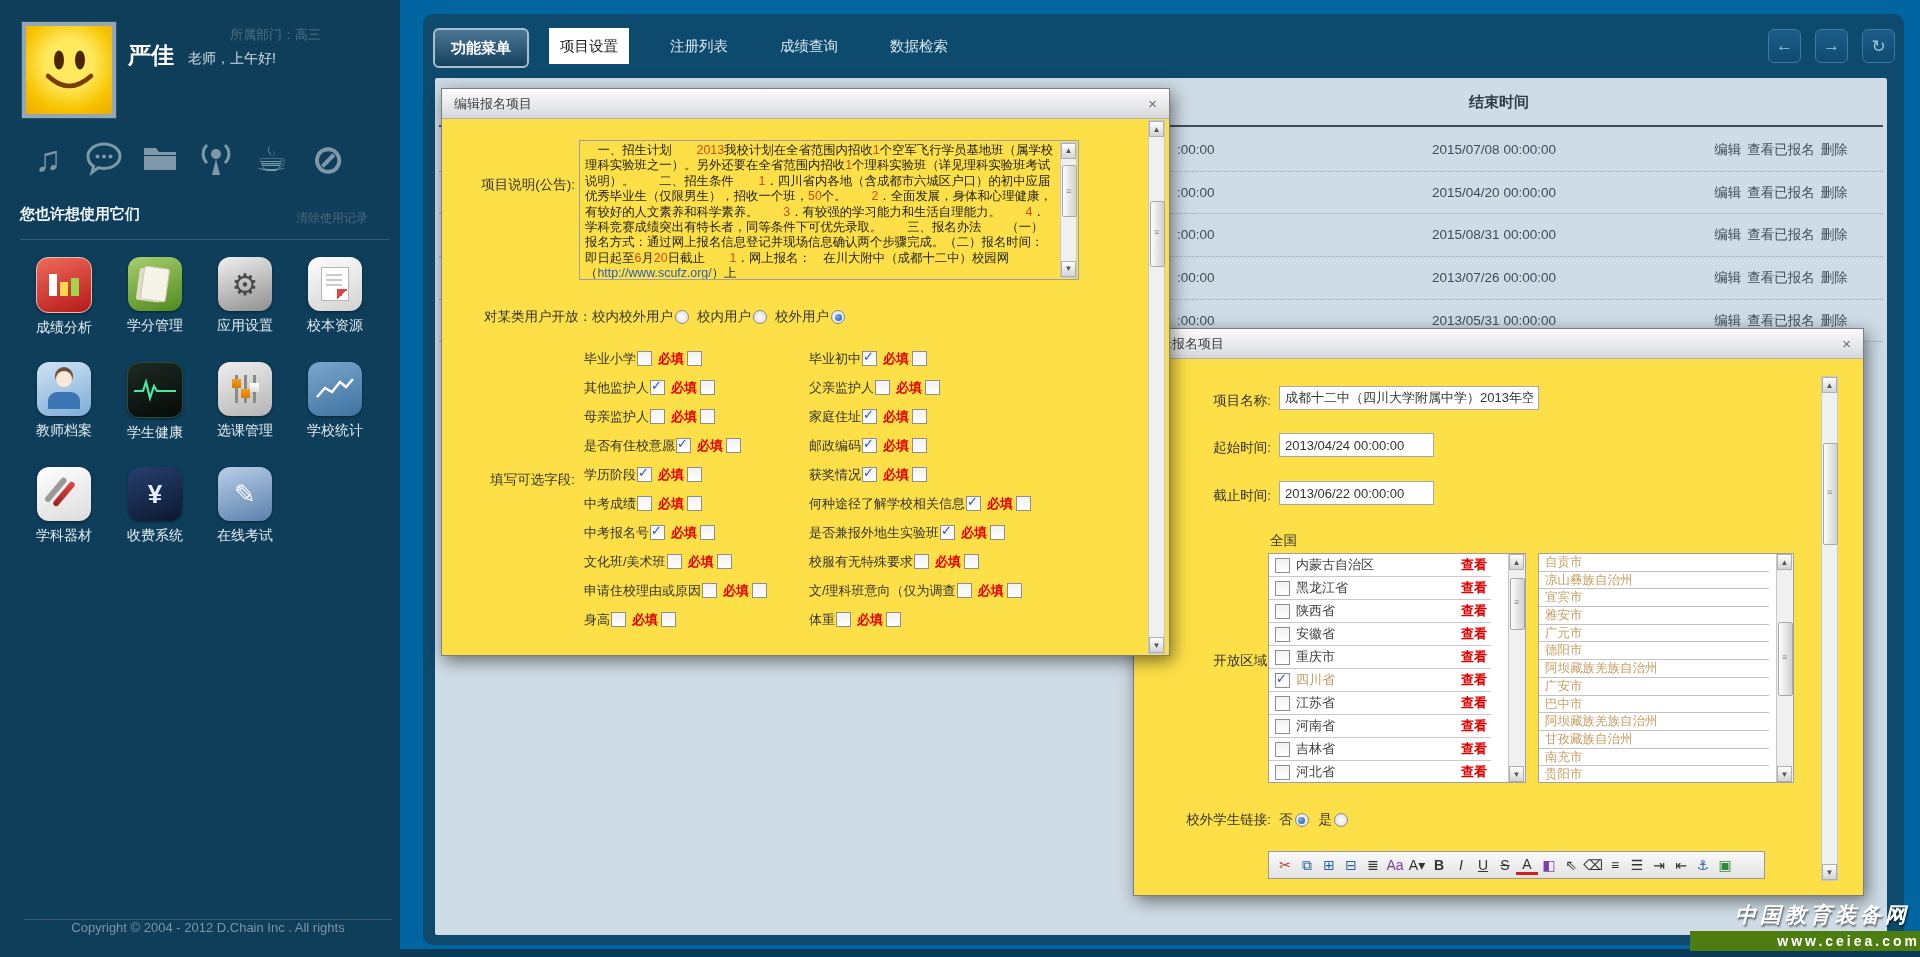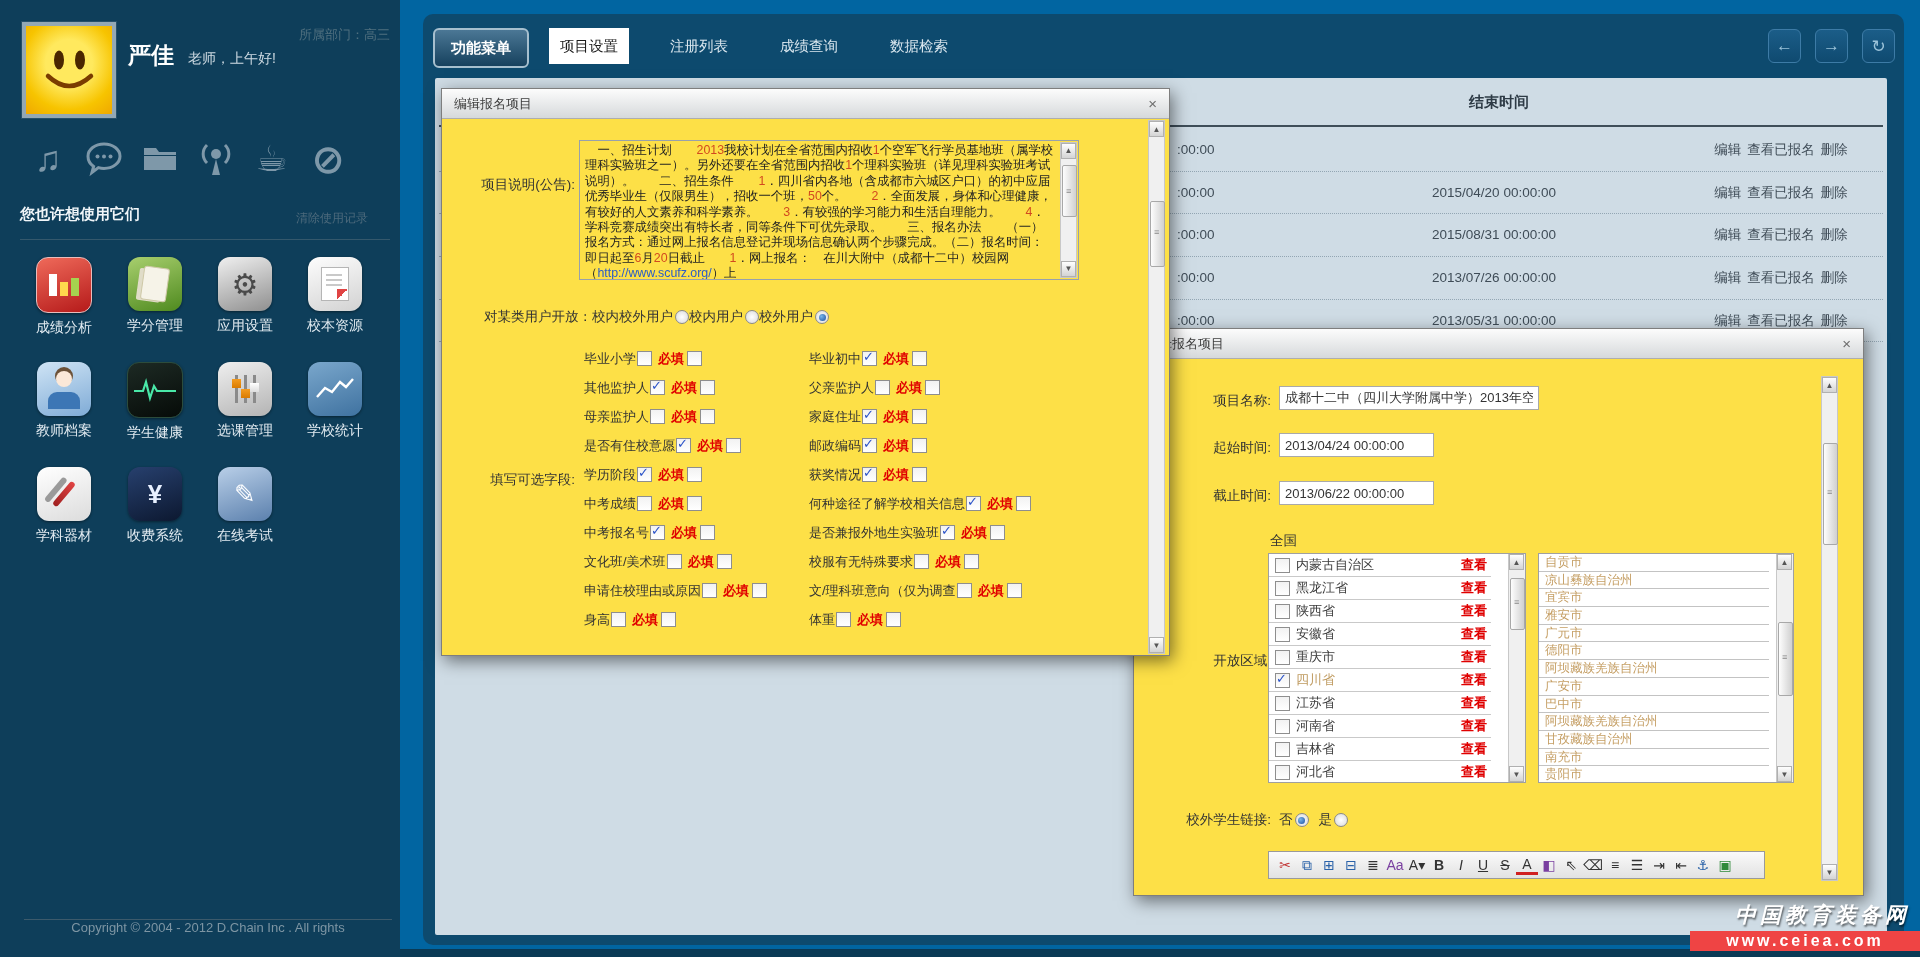--- a/index.html
+++ b/index.html
@@ -2,21 +2,21 @@
 <html><head>
 <meta charset="utf-8">
 <title></title>
 <style>
   html,body{margin:0;padding:0}
   body{width:1920px;height:957px;position:relative;overflow:hidden;background:#0165a1;
        font-family:"Liberation Sans","DejaVu Sans",sans-serif;}
 
   
   #sidebar{position:absolute;left:0;top:0;width:400px;height:957px;background:#0e3e5a;z-index:2}
-  .dept{position:absolute;left:230px;top:26px;width:160px;text-align:right;font-size:13px;color:#50707f}
+  .dept{position:absolute;left:230px;top:26px;width:160px;font-size:13px;color:#50707f}
   .avatar{position:absolute;left:22px;top:22px;width:86px;height:88px;border:4px solid #93a8b4;
           background:radial-gradient(circle at 50% 42%,#ffe95e 0 35%,#f7c400 70%,#efa800 100%);box-shadow:0 0 0 1px #26506a}
   .userline{position:absolute;left:128px;top:40px;display:flex;align-items:baseline;gap:14px}
   .uname{font-size:23px;font-weight:bold;color:#fff}
   .ugreet{font-size:14px;color:#cfdbe3}
   .quickrow{position:absolute;left:26px;top:136px;display:flex;gap:12px}
   .qicon{width:44px;height:46px;display:flex;align-items:center;justify-content:center;color:#7e98a9;font-size:36px}
   .qicon svg{display:block}
   .sec-title{position:absolute;left:20px;top:205px;font-size:15px;font-weight:bold;color:#f1f6f9}
   .clear-link{position:absolute;left:296px;top:210px;font-size:12px;color:#4d6a7c}
@@ -108,21 +108,21 @@
          border-bottom:1px solid #aeaeae;display:flex;align-items:center;padding:0 12px;font-size:13px;color:#3c3c3c;box-sizing:border-box}
   .dclose{margin-left:auto;color:#6e6e6e;font-size:15px;cursor:pointer}
 
   .dlabel{position:absolute;left:0;width:133px;text-align:right;font-size:13.5px;color:#333}
   .desc-box{position:absolute;left:137px;top:51px;width:500px;height:140px;border:1px solid #98a1ab;box-sizing:border-box;
             font-size:12.4px;line-height:15.4px;color:#222;padding:2px 24px 12px 5px;overflow:hidden}
   .seg-num{color:#d2491f}
   .seg-link{color:#2a5cc8}
 
   .radio-row{position:absolute;left:42px;top:219px;display:flex;align-items:center;font-size:13.5px;color:#333}
-  .ropts{display:flex;align-items:flex-end;}
+  .ropts{display:flex;align-items:flex-end;gap:8px}
   .ropt{display:flex;align-items:center}
   .rd{width:12px;height:12px;border-radius:50%;border:1px solid #8a8a8a;background:radial-gradient(#fff,#d8d8d8);
       display:inline-block;position:relative;margin-left:2px}
   .rd.checked::after{content:"";position:absolute;left:2.5px;top:2.5px;right:2.5px;bottom:2.5px;border-radius:50%;
       background:radial-gradient(circle at 35% 35%,#7ab6e8,#1c4fa0)}
 
   .fcol{position:absolute;top:255px}
   .fcol-l{left:142px}.fcol-r{left:367px}
   .fld{height:29px;display:flex;align-items:center;font-size:13px;color:#333;white-space:nowrap}
   .cb{display:inline-block;width:13px;height:13px;border:1px solid #8e8e8e;background:linear-gradient(#f2f2f2,#fff);
@@ -171,22 +171,22 @@
   .edicon{width:22px;height:22px;display:flex;align-items:center;justify-content:center;font-size:14px;color:#333;cursor:pointer}
   .ed-red{color:#c03030}.ed-blue{color:#2a62a8}.ed-purple{color:#7a3fa0}.ed-green{color:#2f8a3a}
   .ed-b{font-weight:bold}.ed-i{font-style:italic}.ed-u{text-decoration:underline}.ed-s{text-decoration:line-through}
   .ed-acolor{border-bottom:3px solid #d02020;height:16px;line-height:14px}
 
   
   .bstrip{position:absolute;left:400px;top:949px;width:1520px;height:8px;background:#0a3a55;z-index:6}
   .wm{position:absolute;z-index:60;text-align:right}
   .wm1{left:1700px;top:901px;width:210px;font-size:21px;font-weight:bold;color:#fff;letter-spacing:4px;
        text-shadow:1px 2px 2px rgba(0,0,0,.55);font-family:"Liberation Serif","DejaVu Serif",serif;font-style:italic}
-  .wm2{left:1690px;top:931px;width:230px;height:20px;background:#ef4444;color:#fff;font-size:16px;font-weight:bold;
-       letter-spacing:3px;line-height:20px;text-align:center}
+  .wm2{left:1690px;top:931px;width:230px;height:20px;background:#4d7c0f;color:#fff;font-size:14px;font-weight:bold;
+       letter-spacing:3px;line-height:20px;}
 </style>
 </head>
 <body>
 
 <div id="sidebar">
   <div class="dept">所属部门：高三</div>
   <div class="avatar">
     <svg width="86" height="88" viewBox="0 0 86 88">
       <ellipse cx="33" cy="34" rx="5" ry="9.5" fill="#4a2600"></ellipse>
       <ellipse cx="54" cy="34" rx="5" ry="9.5" fill="#4a2600"></ellipse>
@@ -352,20 +352,21 @@
   </div>
 
 <div class="content">
   <div class="th th1">间</div>
   <div class="th th2">结束时间</div>
   <div class="hline"></div>
   <div class="trows">
 
       <div class="trow">
         <span class="tc1">:00:00</span>
+        <span class="tc2">2015/07/08 00:00:00</span>
         <span class="tc3"><span class="act">编辑</span><span class="act">查看已报名</span><span class="act">删除</span></span>
       </div>
 
       <div class="trow">
         <span class="tc1">:00:00</span>
         <span class="tc2">2015/04/20 00:00:00</span>
         <span class="tc3"><span class="act">编辑</span><span class="act">查看已报名</span><span class="act">删除</span></span>
       </div>
 
       <div class="trow">

